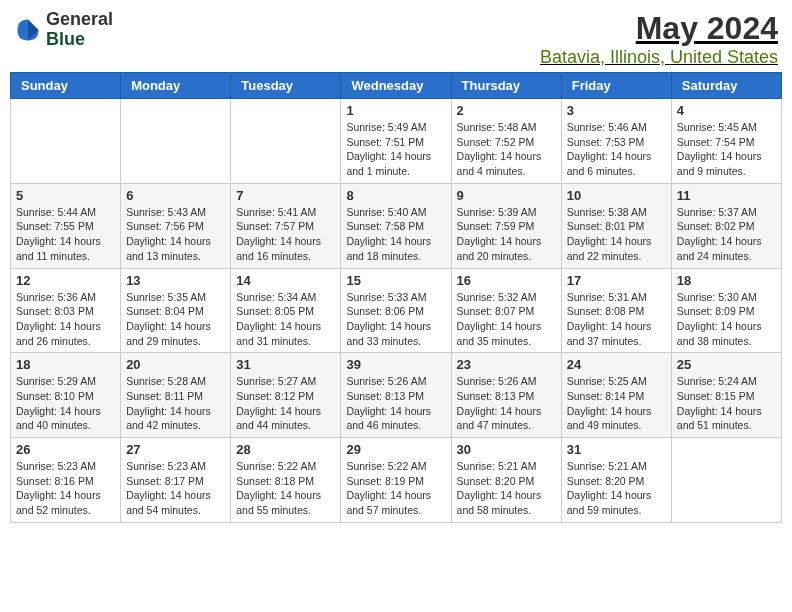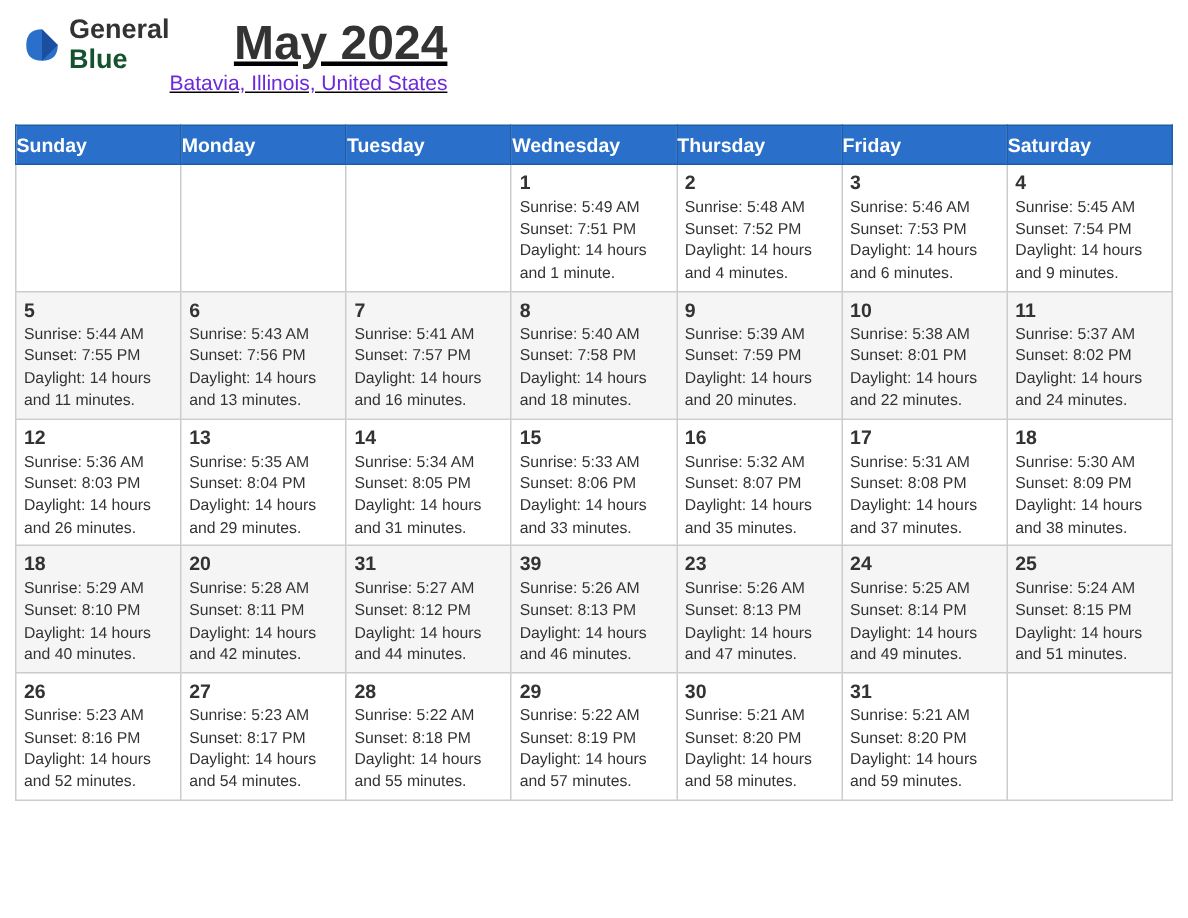--- a/index.html
+++ b/index.html
@@ -5,22 +5,23 @@
     * { box-sizing: border-box; margin: 0; padding: 0; }
     body {
       font-family: Arial, sans-serif;
       background: #fff;
       width: 792px;
       min-height: 612px;
       padding: 10px;
     }
     .header {
       display: flex;
+      justify-content: space-between;
       align-items: flex-start;
-      margin-bottom: 20px;
+      margin-bottom: 4px;
       padding: 0 4px;
     }
     .logo {
       display: flex;
       align-items: center;
       gap: 4px;
     }
     .logo-text {
       font-size: 18px;
       font-weight: bold;
@@ -35,34 +36,34 @@
     .title-block {
       text-align: right;
       text-decoration: underline;
     }
     .month-title {
       font-size: 32px;
       font-weight: bold;
       color: #333;
     }
     .location-title {
-      font-size: 14px;
-      color: #6d28d9;
+      font-size: 18px;
+      color: #4d7c0f;
       font-weight: normal;
     }
     .calendar {
       width: 100%;
       border-collapse: collapse;
       border: 1px solid #ccc;
     }
     .calendar th {
       background-color: #2a6fc9;
       color: #fff;
       text-align: left;
-      padding: 5px 0;
+      padding: 5px 10px;
       font-size: 13px;
       border: 1px solid #1a5fa8;
     }
     .calendar td {
       border: 1px solid #ccc;
       vertical-align: top;
       padding: 4px 5px;
       width: calc(100% / 7);
       min-height: 80px;
       font-size: 11px;

